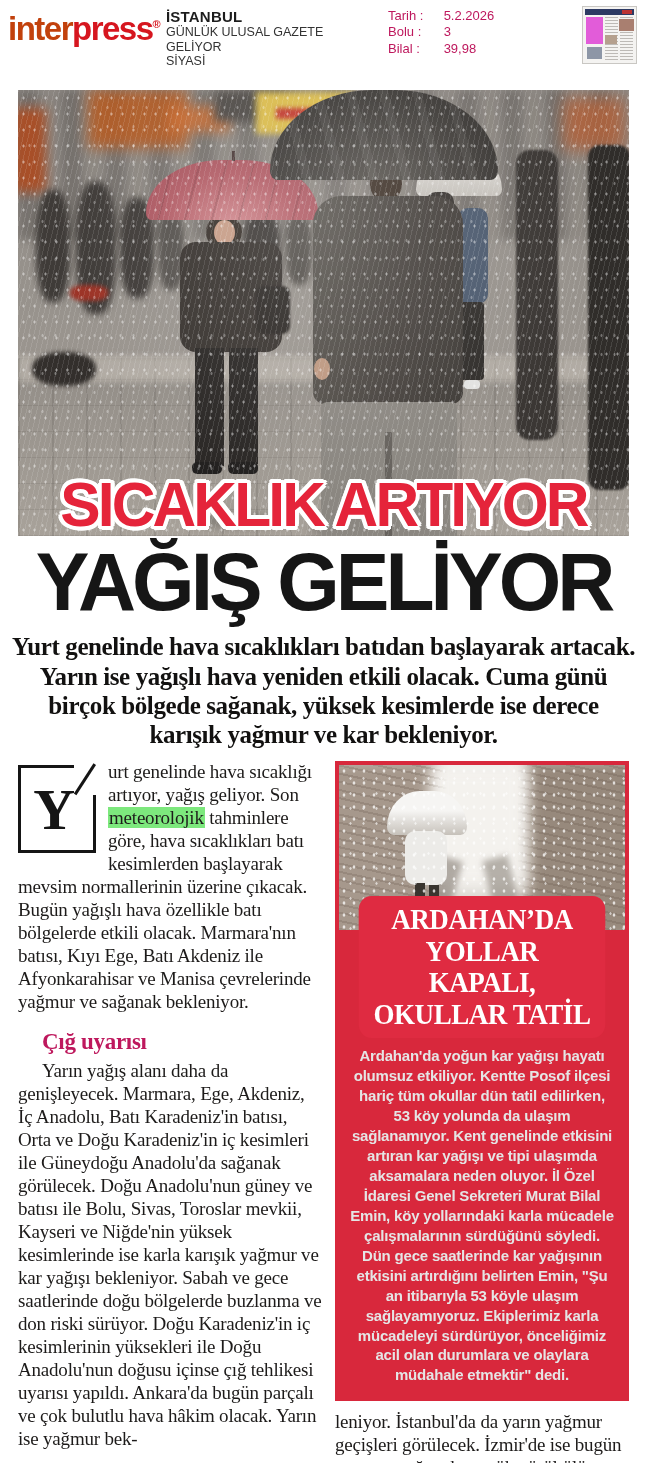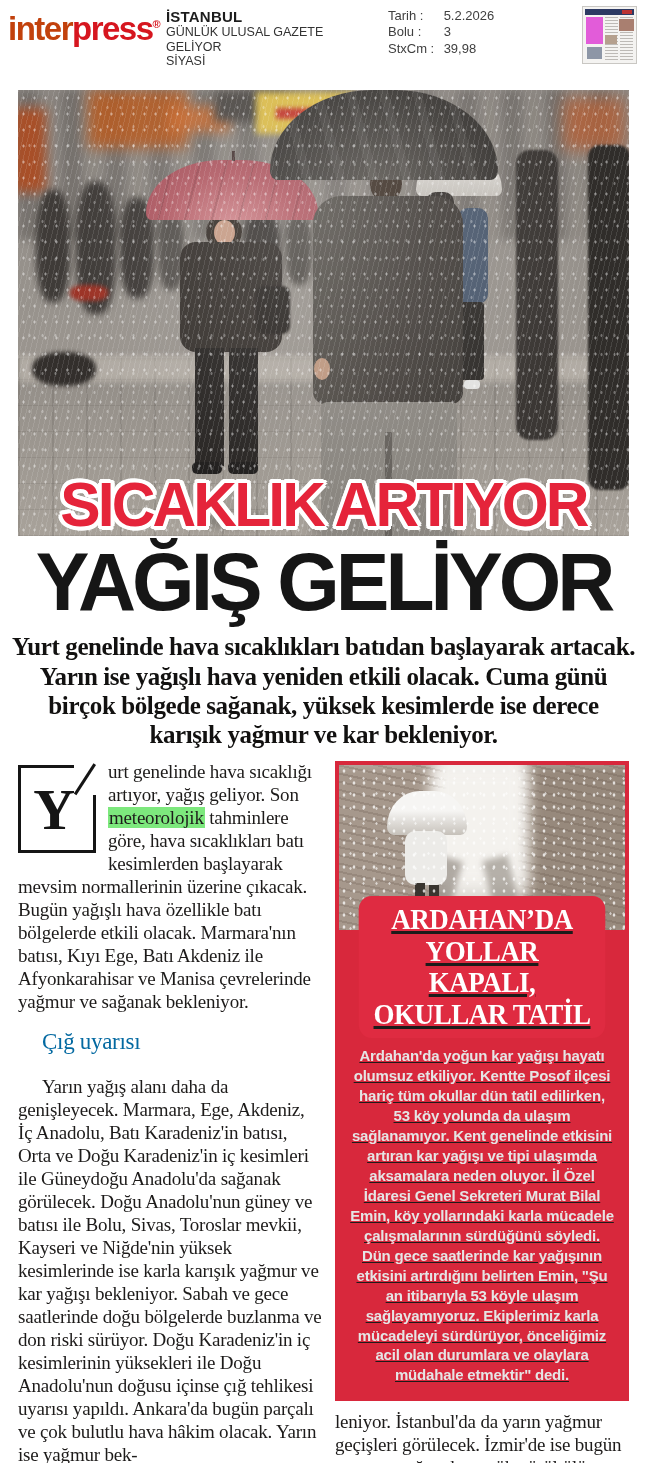--- a/index.html
+++ b/index.html
@@ -12,21 +12,21 @@
 
   
   .ip-header { display:flex; align-items:flex-start; padding:6px 10px 0 8px; height:66px; }
   .ip-logo { font-weight:bold; font-size:33px; letter-spacing:-1.5px; line-height:1; margin-top:6px; width:158px; flex:none; }
   .ip-logo .lg1 { color:#c2410c; }
   .ip-logo .lg2 { color:#d6161f; }
   .ip-logo .lgr { color:#d6161f; font-size:11px; vertical-align:super; letter-spacing:0; }
   .pub { width:218px; flex:none; color:#333; margin-top:2px; }
   .pub .pub-name { font-weight:bold; font-size:15px; color:#1d1d1d; letter-spacing:.2px; }
   .pub div { font-size:12.5px; line-height:1.16; }
-  .meta { flex:1; color:#404040; font-size:13px; margin-top:2px; padding-left:4px; }
+  .meta { flex:1; color:#be185d; font-size:13px; margin-top:2px; padding-left:4px; }
   .meta .mrow { line-height:1.25; white-space:nowrap; }
   .meta .mlabel { display:inline-block; width:52px; }
   .thumb { flex:none; width:55px; height:58px; background:#f4f3f1; border:1px solid #c9c7c3; position:relative; overflow:hidden; }
   .thumb .t-head { position:absolute; top:2px; left:2px; right:2px; height:6px; background:#2d3a63; }
   .thumb .t-head::after { content:""; position:absolute; right:2px; top:1px; width:10px; height:4px; background:#b33; }
   .thumb .t-mag { position:absolute; top:10px; left:3px; width:17px; height:27px; background:#e25cd9; }
   .thumb .t-col { position:absolute; top:10px; bottom:3px; width:13px;
       background:repeating-linear-gradient(#bdbab6 0 1px, transparent 1px 3px); }
   .thumb .t-c1 { left:22px; } .thumb .t-c2 { left:37px; }
   .thumb .t-img1 { position:absolute; top:12px; left:36px; width:15px; height:12px; background:#a97f70; }
@@ -139,26 +139,26 @@
   .cap-box { float:left; width:78px; height:88px; border:3px solid #151515; position:relative;
     margin:4px 12px 2px 0; background:#fff; }
   .cap-box .cap-letter { position:absolute; left:0; right:6px; top:2px; bottom:0;
     display:flex; align-items:center; justify-content:center;
     font-family:"Liberation Serif", serif; font-weight:bold; font-size:58px; color:#151515; }
   .cap-notch { position:absolute; top:-3px; right:-3px; width:22px; height:30px; background:#fff; }
   .cap-diag { position:absolute; top:-3px; right:-3px; width:3px; height:36px; background:#151515;
     transform-origin:top right; transform:rotate(33deg); }
 
   mark.hl { background:#7de87d; color:inherit; padding:0 1px; }
-  .section-heading { font-family:"Liberation Serif", serif; font-weight:normal; font-size:23px;
-    color:#0369a1; margin:14px 0 20px 0; padding-left:24px; letter-spacing:-.3px; }
+  .section-heading { font-family:"Liberation Serif", serif; font-weight:bold; font-size:23px;
+    color:#be185d; margin:14px 0 4px 0; padding-left:24px; letter-spacing:-.3px; }
   .p-indent { text-indent:24px; }
 
   
-  .sidebox { background:#d8283c; padding:4px 4px 0 4px; margin-bottom:10px;text-decoration:underline; }
+  .sidebox { background:#d8283c; padding:4px 4px 0 4px; margin-bottom:10px; }
   .snowimg { position:relative; width:100%; height:165px; overflow:hidden;
     background:linear-gradient(#efedea 0%, #ddd9d3 70%, #cfcac2 100%); }
   .snowimg div { position:absolute; }
   .sn-trees-l { left:-14px; top:-6px; width:112px; height:180px; background:#a6988c; filter:blur(7px); }
   .sn-trees-r { left:186px; top:-6px; width:114px; height:180px; background:#97897c; filter:blur(7px); }
   .sn-branches { inset:0; opacity:.5;
     background:repeating-linear-gradient(12deg, rgba(92,76,64,.4) 0 2px, transparent 2px 8px);
     -webkit-mask-image:linear-gradient(90deg, #000 0 30%, transparent 38% 62%, #000 70%);
     mask-image:linear-gradient(90deg, #000 0 30%, transparent 38% 62%, #000 70%); }
   .sn-path { left:92px; top:0; width:96px; height:125px; background:#f4f2ee; filter:blur(8px); }
@@ -199,21 +199,21 @@
   <div class="meta">
     <div class="mrow">
       <span class="mlabel">Tarih :</span>
       <span>5.2.2026</span>
     </div>
     <div class="mrow">
       <span class="mlabel">Bolu :</span>
       <span>3</span>
     </div>
     <div class="mrow">
-      <span class="mlabel">StxCm :</span>
+      <span class="mlabel">Bilal :</span>
       <span>39,98</span>
     </div>
   </div>
   <div class="thumb">
     <div class="t-head"></div>
     <div class="t-mag"></div>
     <div class="t-col t-c1"></div>
     <div class="t-col t-c2"></div>
     <div class="t-img1"></div>
     <div class="t-img2"></div>

